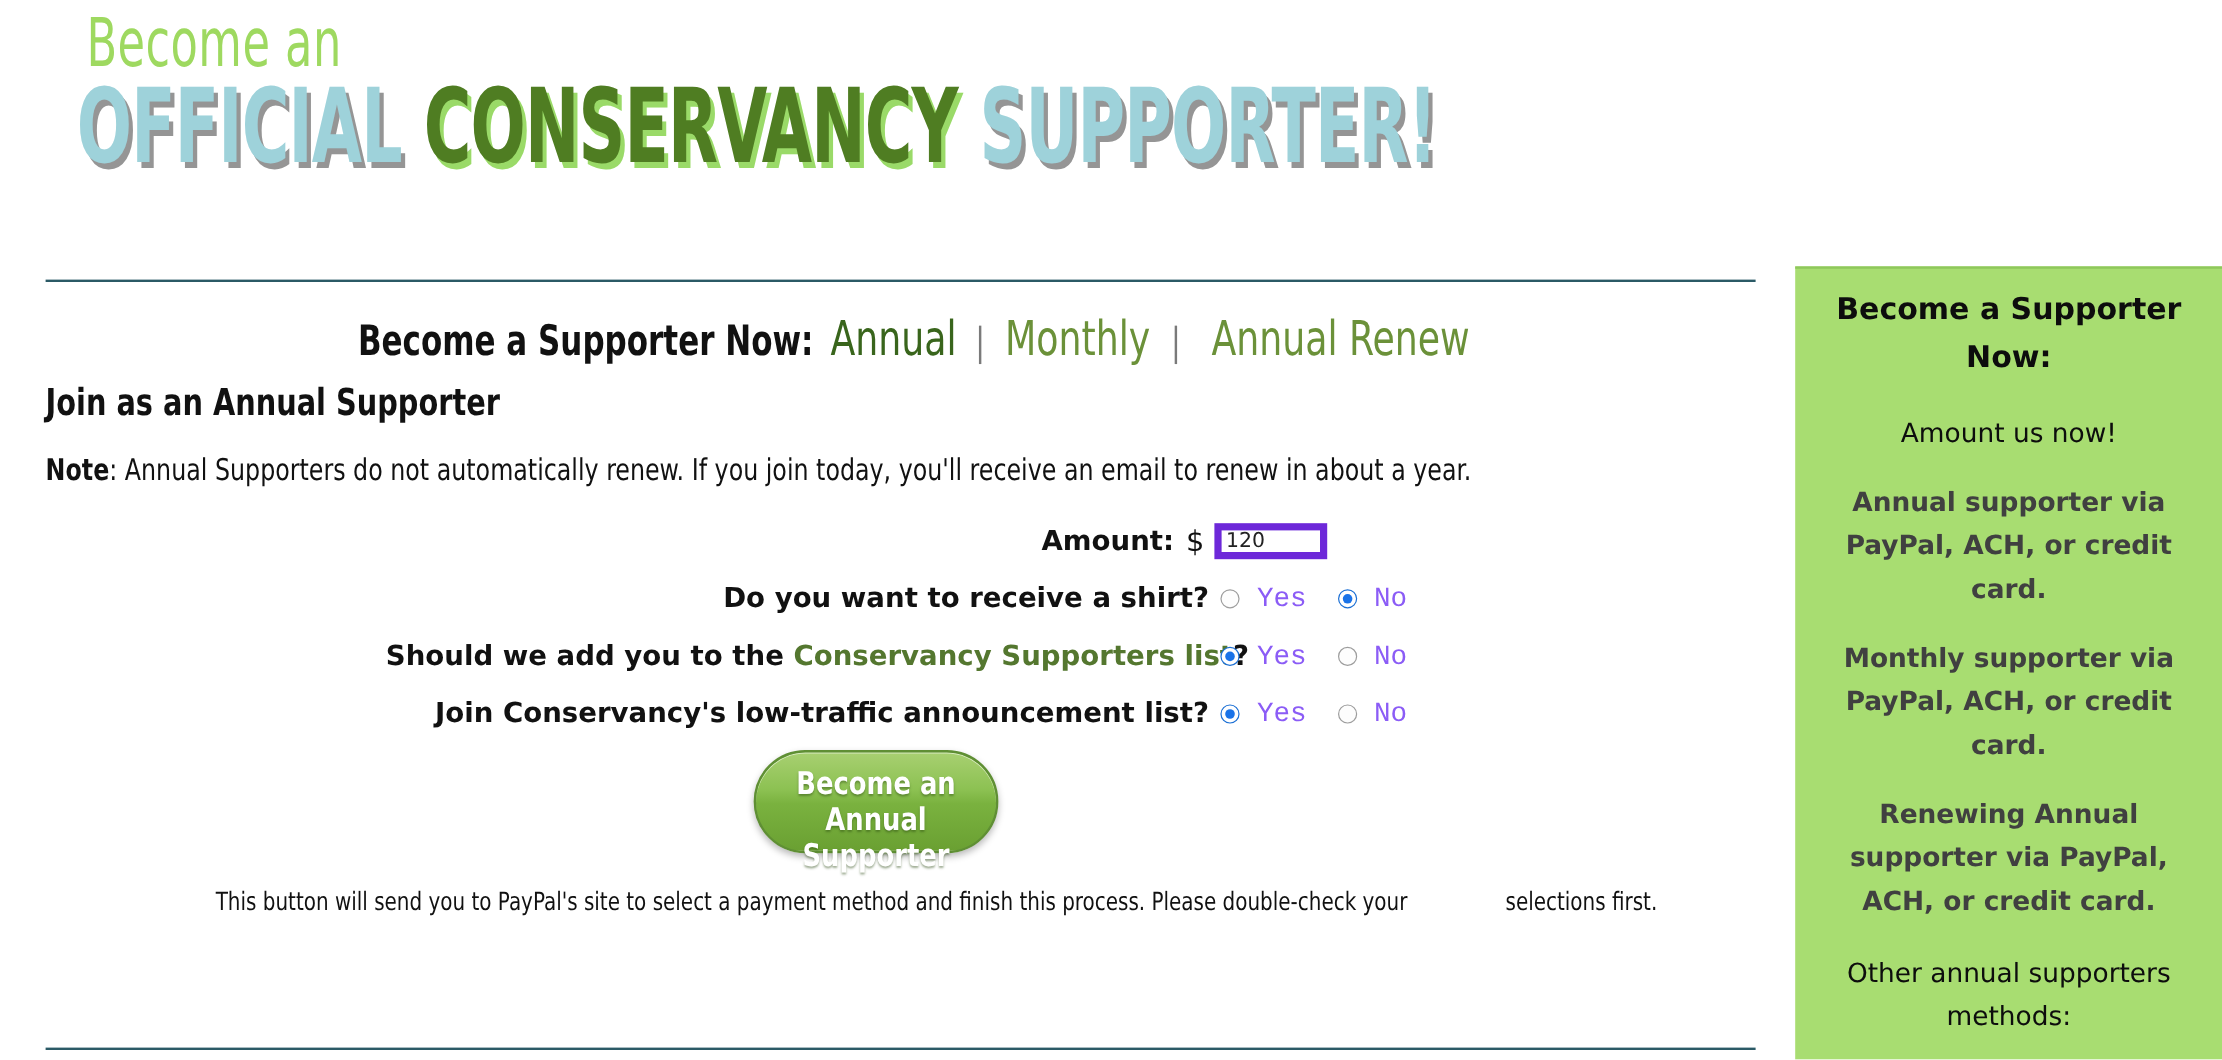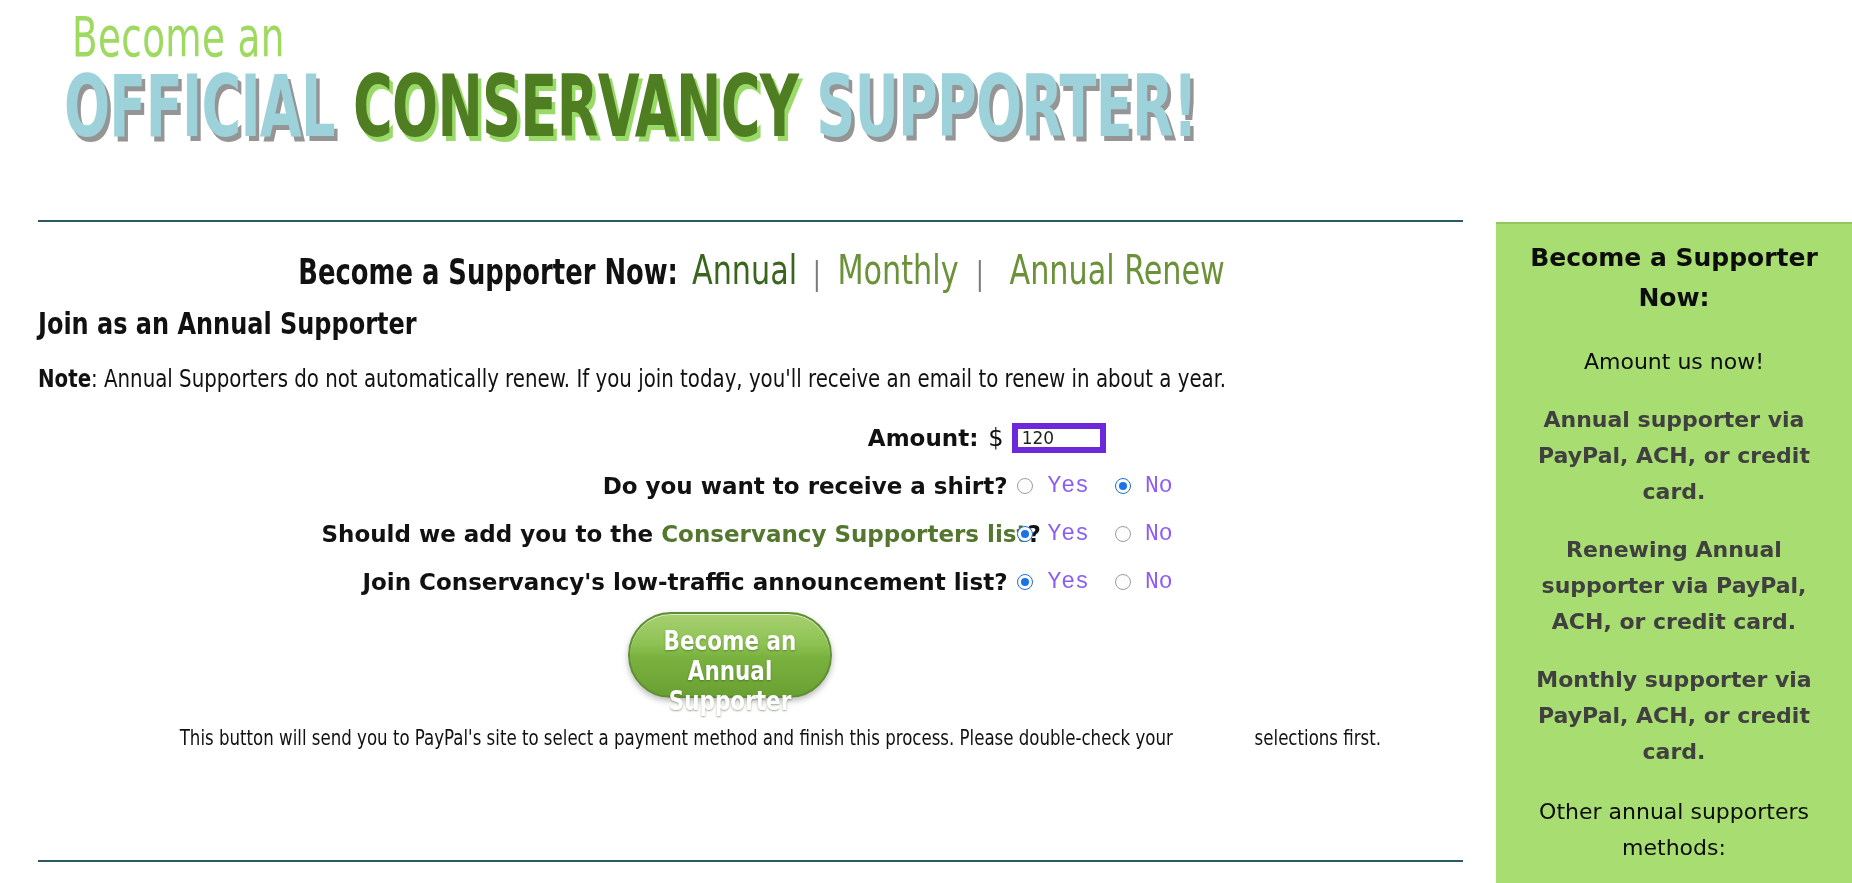--- a/index.html
+++ b/index.html
@@ -60,21 +60,21 @@
   }
   .w-green {
     color: #4f7d22;
     text-shadow: 5px 5px 0 #9ada68;
   }
 
   
   .main {
     position: absolute;
     left: 0;
-    top: 172px;
+    top: 185px;
     width: 1500px;
     height: 698px;
   }
   .rule-top {
     position: absolute;
     left: 38px;
     top: 48px;
     width: 1425px;
     height: 0;
     border-top: 2px solid #2b5a66;
@@ -412,16 +412,16 @@
     <span class="sq">selections first.</span>
   </p>
 
   <div class="rule-bottom"></div>
 </div>
 
 <div class="sidebar">
   <h3>Become a Supporter Now:</h3>
   <p>Amount us now!</p>
   <p class="linky">Annual supporter via PayPal, ACH, or credit card.</p>
+  <p class="linky">Monthly supporter via PayPal, ACH, or credit card.</p>
   <p class="linky">Renewing Annual supporter via PayPal, ACH, or credit card.</p>
-  <p class="linky">Monthly supporter via PayPal, ACH, or credit card.</p>
   <p class="plainlink">Other annual supporters methods:</p>
 </div>
 
 </body></html>

